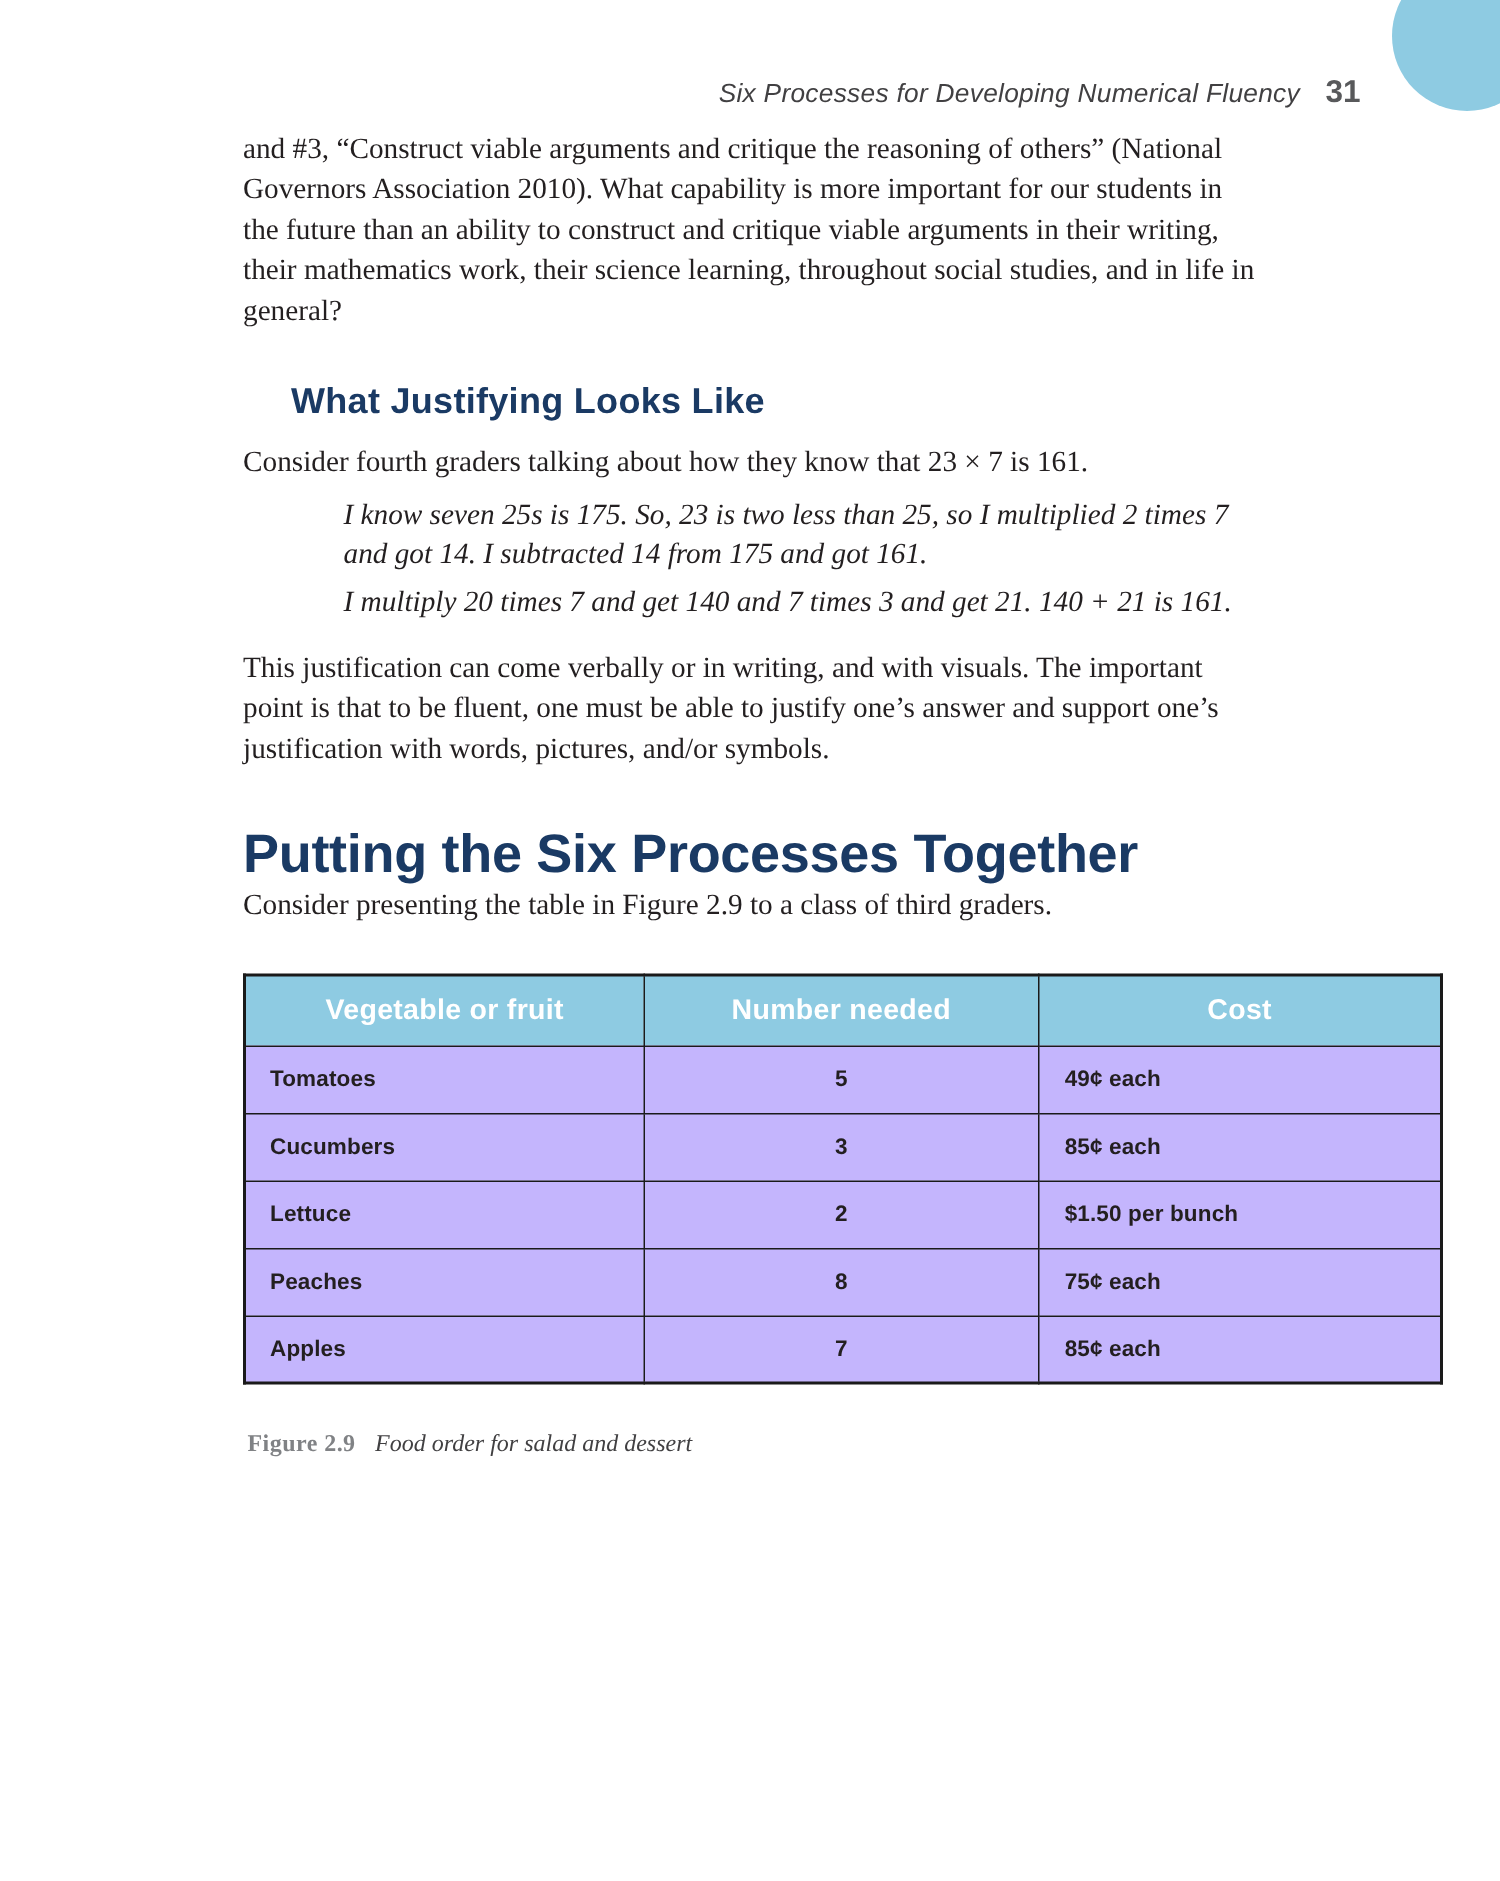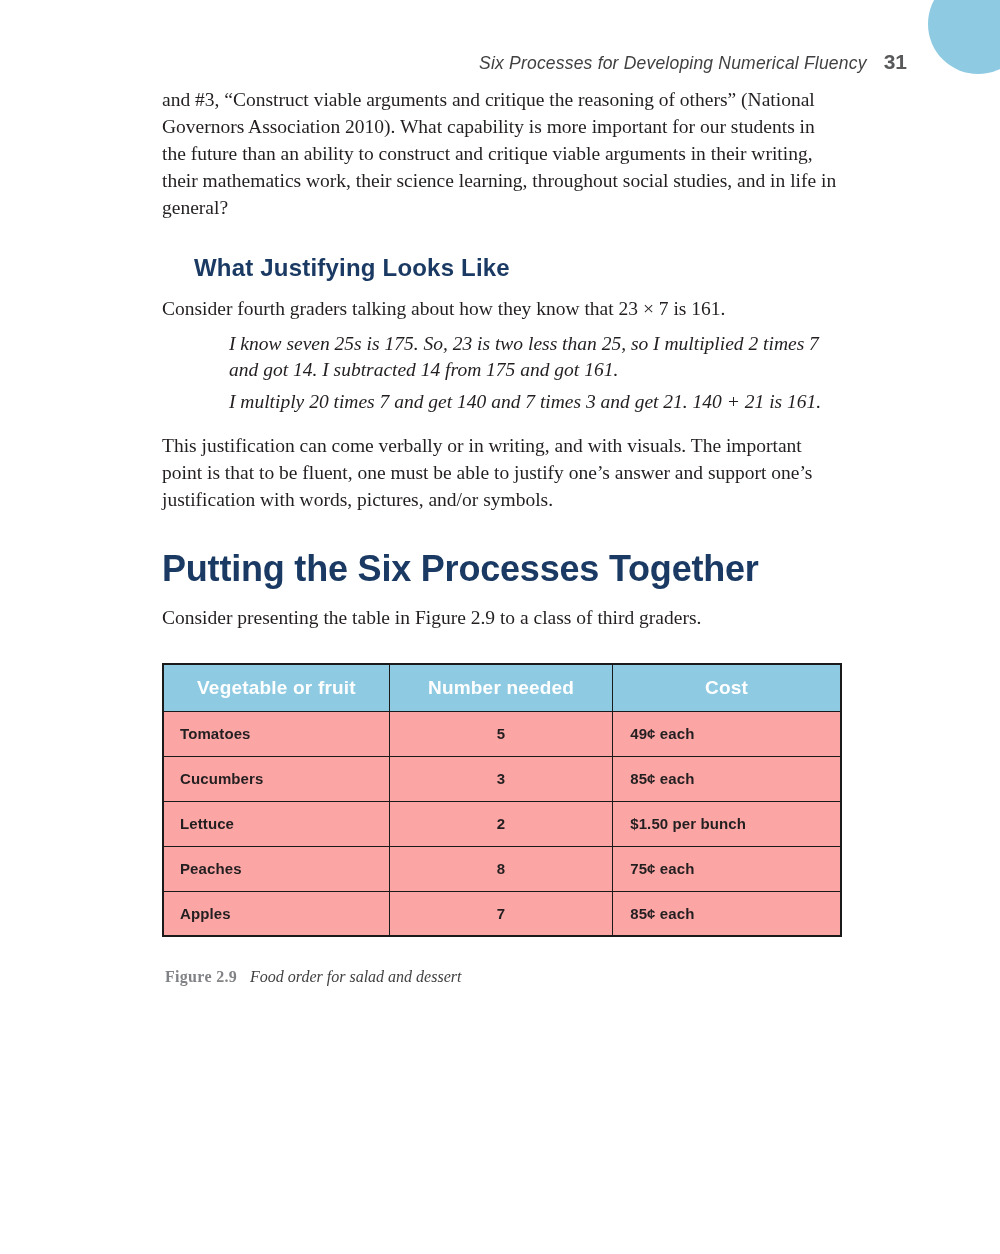--- a/index.html
+++ b/index.html
@@ -40,37 +40,37 @@
   }
   .quote + .quote { margin-top:6px; }
 
   .closing { margin-top:17px; }
 
   h1.main-heading {
     font-family:"Liberation Sans", sans-serif;
     font-weight:bold; font-size:36px; line-height:42px;
     color:#1a3a64; margin-top:35px; letter-spacing:-0.2px;
   }
-  .main-lead { margin-top:14px;font-family:Liberation Serif, serif; }
+  .main-lead { margin-top:0;font-family:Liberation Serif, serif; }
 
   table.food-table {
-    margin-top:32px; width:680px;
+    margin-top:32px; width:800px;
     border-collapse:collapse;
     border:2px solid #1a1a1a;
     font-family:"Liberation Sans", sans-serif;
   }
   table.food-table th {
     background:#8ecbe2; color:#ffffff;
     font-weight:bold; font-size:19px; letter-spacing:.2px;
     height:47px; text-align:center;
     border:1.5px solid #1a1a1a;
   }
   table.food-table td {
     height:45px; font-weight:bold; font-size:15px; color:#231f20;
-    border:1.5px solid #1a1a1a; background:#fca5a5;
+    border:1.5px solid #1a1a1a; background:#c4b5fd;
     letter-spacing:.1px;
   }
   table.food-table .col-item   { width:227px; }
   table.food-table .col-number { width:224px; }
   table.food-table .col-cost   { width:229px; }
   td.cell-item { padding-left:16px; text-align:left; }
   td.cell-number { text-align:center; }
   td.cell-cost { padding-left:17px; text-align:left; }
 
   .figure-caption {

